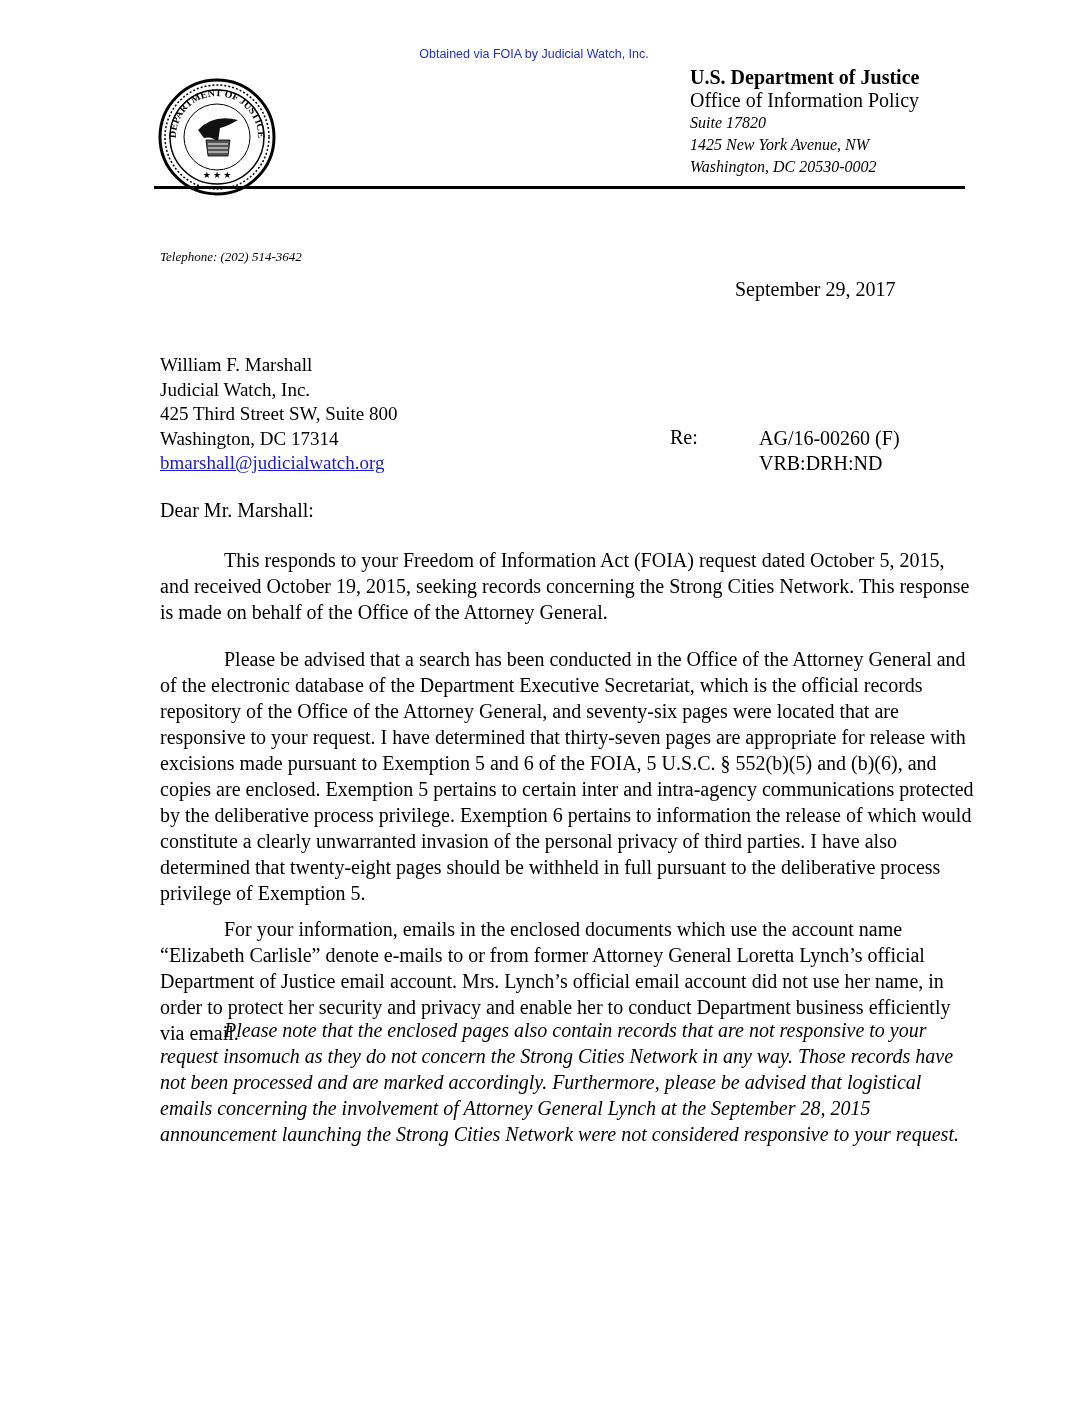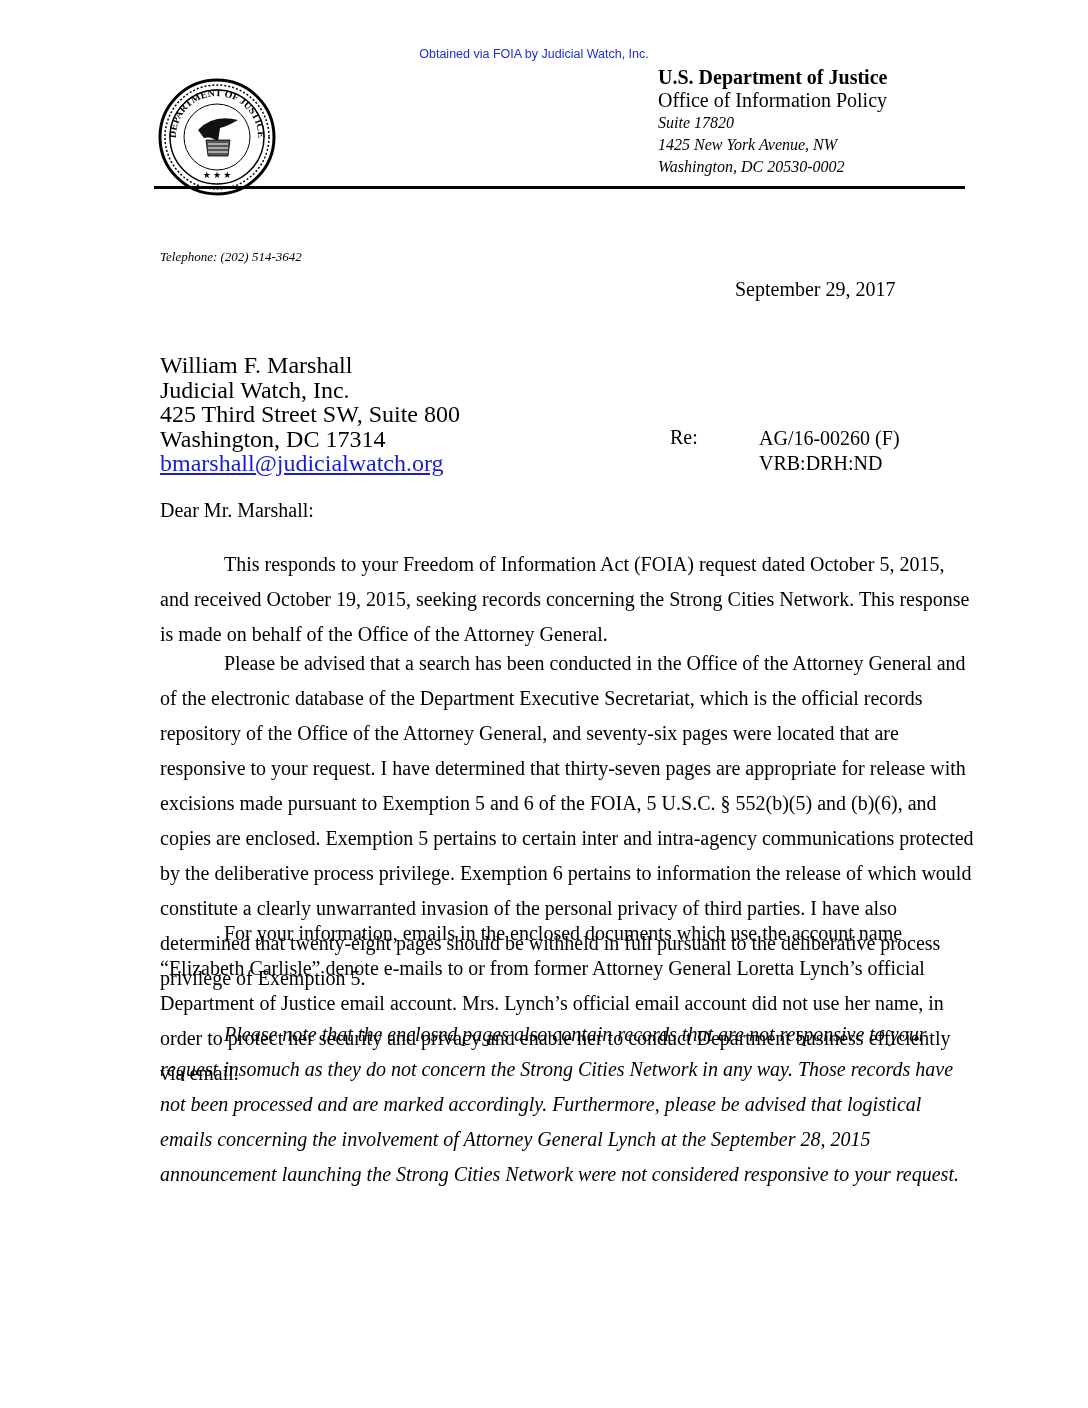--- a/index.html
+++ b/index.html
@@ -6,34 +6,34 @@
   body {
     width: 1088px; height: 1408px; position: relative; overflow: hidden;
     font-family: "Liberation Serif", serif; color: #000;
   }
   .abs { position: absolute; }
   .watermark {
     left: 0; width: 1068px; top: 47px; text-align: center;
     font-family: "Liberation Sans", sans-serif; font-size: 12.5px; color: #1f2fd0;
   }
   .seal { left: 158px; top: 78px; width: 118px; height: 118px; }
-  .agency { left: 658px; top: 66px; line-height: 23px; }
+  .agency { left: 690px; top: 66px; line-height: 23px; }
   .agency .dept { font-weight: bold; font-size: 20px; }
   .agency .office { font-size: 20px; }
   .agency .ital { font-style: italic; font-size: 16px; line-height: 22px; }
   .rule { left: 154px; top: 186px; width: 811px; height: 3px; background: #000; }
   .phone { left: 160px; top: 205px; font-style: italic; font-size: 13px; margin-top: 44px; }
   .date { left: 735px; top: 278px; font-size: 20px; text-align: center; }
-  .addr { left: 160px; top: 353px; font-size: 24px; line-height: 24.5px; }
+  .addr { left: 160px; top: 353px; font-size: 19px; line-height: 24.5px; }
   .addr a { color: #1a1ad0; text-decoration: underline; }
   .re-label { left: 670px; top: 426px; font-size: 20px; }
   .re-vals { left: 735px; top: 426px; font-size: 20px; line-height: 24.5px; margin-left: 24px; }
   .salutation { left: 160px; top: 499px; font-size: 20px; }
   .para {
-    left: 160px; width: 815px; font-size: 20px; line-height: 35px;
+    left: 160px; width: 815px; font-size: 20px; line-height: 26px;
     text-indent: 64px; margin: 0;
   }
   .p1 { top: 547px; }
   .p2 { top: 646px; }
   .p3 { top: 916px; }
   .p4 { top: 1017px; font-style: italic; }
 </style>
 </head>
 <body>
 

